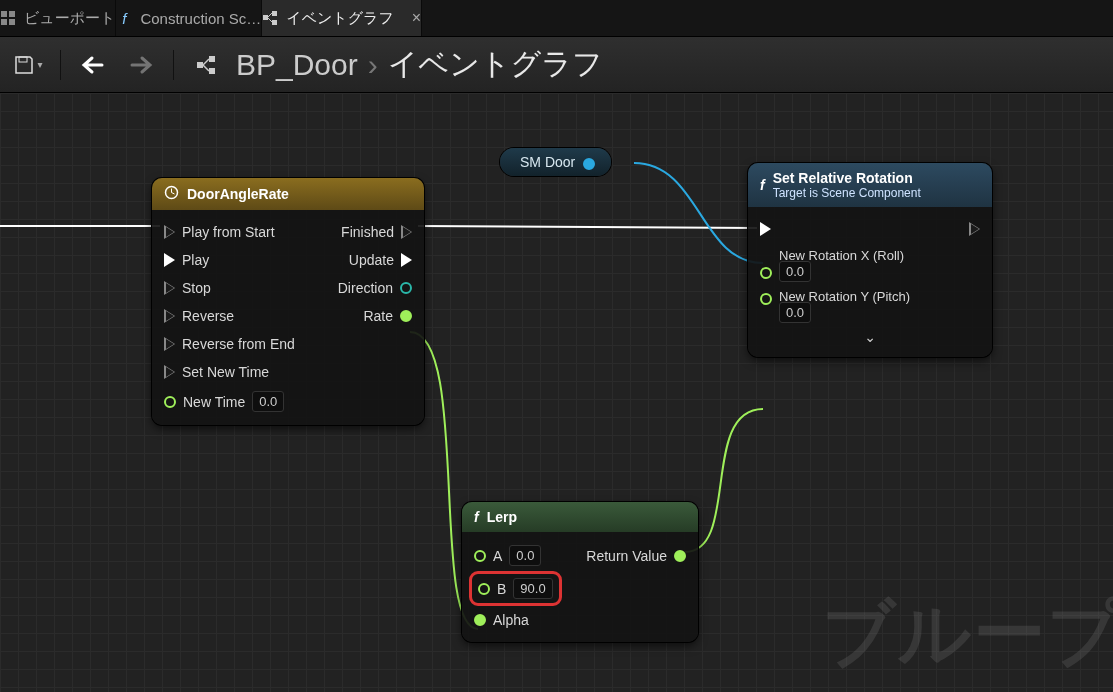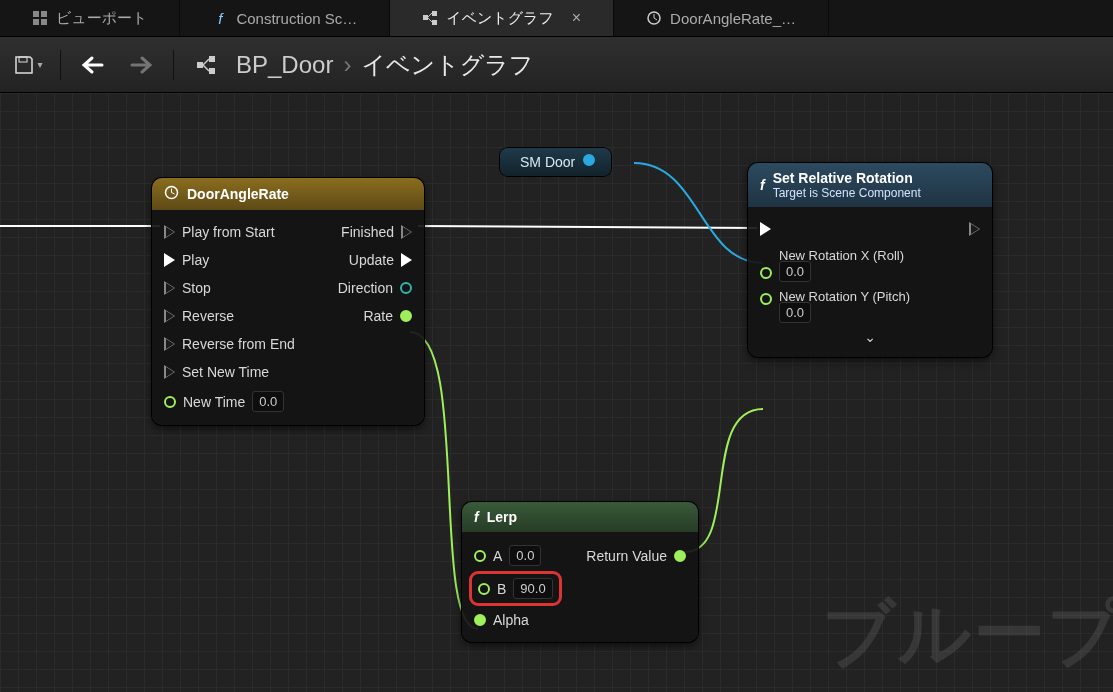--- a/index.html
+++ b/index.html
@@ -1,29 +1,29 @@
 <!DOCTYPE html>
 <html><head>
 <meta charset="utf-8">
 <style>
 * { box-sizing: border-box; margin: 0; padding: 0; font-family: "Segoe UI", Tahoma, sans-serif; }
 body { width: 1113px; height: 692px; background: #1a1a1a; overflow: hidden; position: relative; color: #c8c8c8; }
 
 
 .tab-bar { height: 37px; background: #151515; display: flex; align-items: stretch; border-bottom: 1px solid #000; }
-.tab { display: flex; align-items: center; gap: 8px; padding: 0 32px; font-size: 15px; color: #aaa; cursor: pointer; border-right: 1px solid #0a0a0a; }
+.tab { display: flex; align-items: center; gap: 8px; padding: 0 0; font-size: 15px; color: #aaa; cursor: pointer; border-right: 1px solid #0a0a0a; }
 .tab.active { background: #2a2a2a; color: #eee; }
 .tab-icon { width: 16px; height: 16px; display: flex; align-items: center; justify-content: center; }
 .tab-close { margin-left: 10px; color: #aaa; font-size: 16px; }
 
 
 .toolbar { height: 56px; background: linear-gradient(#2f2f2f,#232323); display: flex; align-items: center; padding: 0 10px; border-bottom: 1px solid #000; gap: 12px; }
 .tool-btn { width: 36px; height: 36px; display: flex; align-items: center; justify-content: center; color: #ddd; cursor: pointer; }
 .tool-sep { width: 1px; height: 30px; background: #111; margin: 0 2px; }
-.breadcrumb { display: flex; align-items: center; gap: 10px; font-size: 24px; color: #ccc; }
+.breadcrumb { display: flex; align-items: center; gap: 10px; font-size: 30px; color: #ccc; }
 .breadcrumb .chev { color: #777; }
 
 
 .graph { position: absolute; left: 0; top: 93px; right: 0; bottom: 0; background-color: #222; 
   background-image: linear-gradient(#2b2b2b 1px, transparent 1px), linear-gradient(90deg, #2b2b2b 1px, transparent 1px);
   background-size: 18px 18px; overflow: hidden; }
 .watermark { position: absolute; right: -10px; bottom: 10px; font-size: 72px; font-weight: 600; color: rgba(120,120,120,0.25); letter-spacing: 2px; }
 
 
 .node { position: absolute; border-radius: 10px; background: rgba(20,20,20,0.92); box-shadow: 0 0 0 1px #000, 0 4px 10px rgba(0,0,0,0.6); }
@@ -43,21 +43,21 @@
 .data-pin { width: 12px; height: 12px; border-radius: 50%; border: 2px solid; }
 .pin-float { border-color: #9fef5a; }
 .pin-float.filled { background: #9fef5a; }
 .pin-struct { border-color: #2ab7a9; }
 .pin-obj { border-color: #2aa8e0; }
 .pin-obj.filled { background:#2aa8e0; }
 .input-box { background: #0e0e0e; border: 1px solid #333; border-radius: 3px; padding: 2px 6px; font-size: 13px; color: #ccc; min-width: 30px; text-align: left; }
 .highlight { outline: 3px solid #d33; outline-offset: 2px; border-radius: 4px; padding: 2px 4px; }
 
 
-.var-node { position:absolute; background: linear-gradient(#1f3a4a,#12222b); border-radius: 8px; padding: 6px 16px 6px 20px; box-shadow: 0 0 0 1px #000; display:flex; align-items:flex-start; gap:8px; font-size:14px; color:#d8e8f0; }
+.var-node { position:absolute; background: linear-gradient(#1f3a4a,#12222b); border-radius: 14px; padding: 6px 16px 6px 20px; box-shadow: 0 0 0 1px #000; display:flex; align-items:flex-end; gap:8px; font-size:14px; color:#d8e8f0; }
 
 .expand-arrow { text-align:center; color:#ccc; font-size:14px; padding:4px 0; cursor:pointer; }
 
 svg.wires { position:absolute; left:0; top:0; width:100%; height:100%; pointer-events:none; }
 </style>
 </head>
 <body>
 
 <div class="tab-bar">
   <div class="tab">
@@ -81,30 +81,20 @@
           <rect x="1" y="5" width="5" height="5" fill="#ccc"></rect>
           <rect x="10" y="1" width="5" height="5" fill="#ccc"></rect>
           <rect x="10" y="10" width="5" height="5" fill="#ccc"></rect>
           <line x1="6" y1="7" x2="10" y2="3" stroke="#ccc"></line>
           <line x1="6" y1="8" x2="10" y2="12" stroke="#ccc"></line>
         </svg>
       </span>
     <span>イベントグラフ</span>
     <span class="tab-close">×</span>
   </div>
-  <div class="tab">
-    <span class="tab-icon">
-        <svg width="16" height="16">
-          <circle cx="8" cy="8" r="6" fill="none" stroke="#ccc" stroke-width="1.5"></circle>
-          <line x1="8" y1="8" x2="8" y2="4" stroke="#ccc"></line>
-          <line x1="8" y1="8" x2="11" y2="10" stroke="#ccc"></line>
-        </svg>
-      </span>
-    <span>DoorAngleRate_…</span>
-  </div>
 </div>
 
 <div class="toolbar">
   <div class="tool-btn">
       <svg width="22" height="22">
         <path d="M3 3h14l2 2v14H3z" fill="none" stroke="#ddd" stroke-width="1.5"></path>
         <rect x="6" y="3" width="8" height="5" fill="none" stroke="#ddd"></rect>
       </svg>
       <span style="font-size:10px;margin-left:2px;color:#aaa">▾</span>
     </div>

